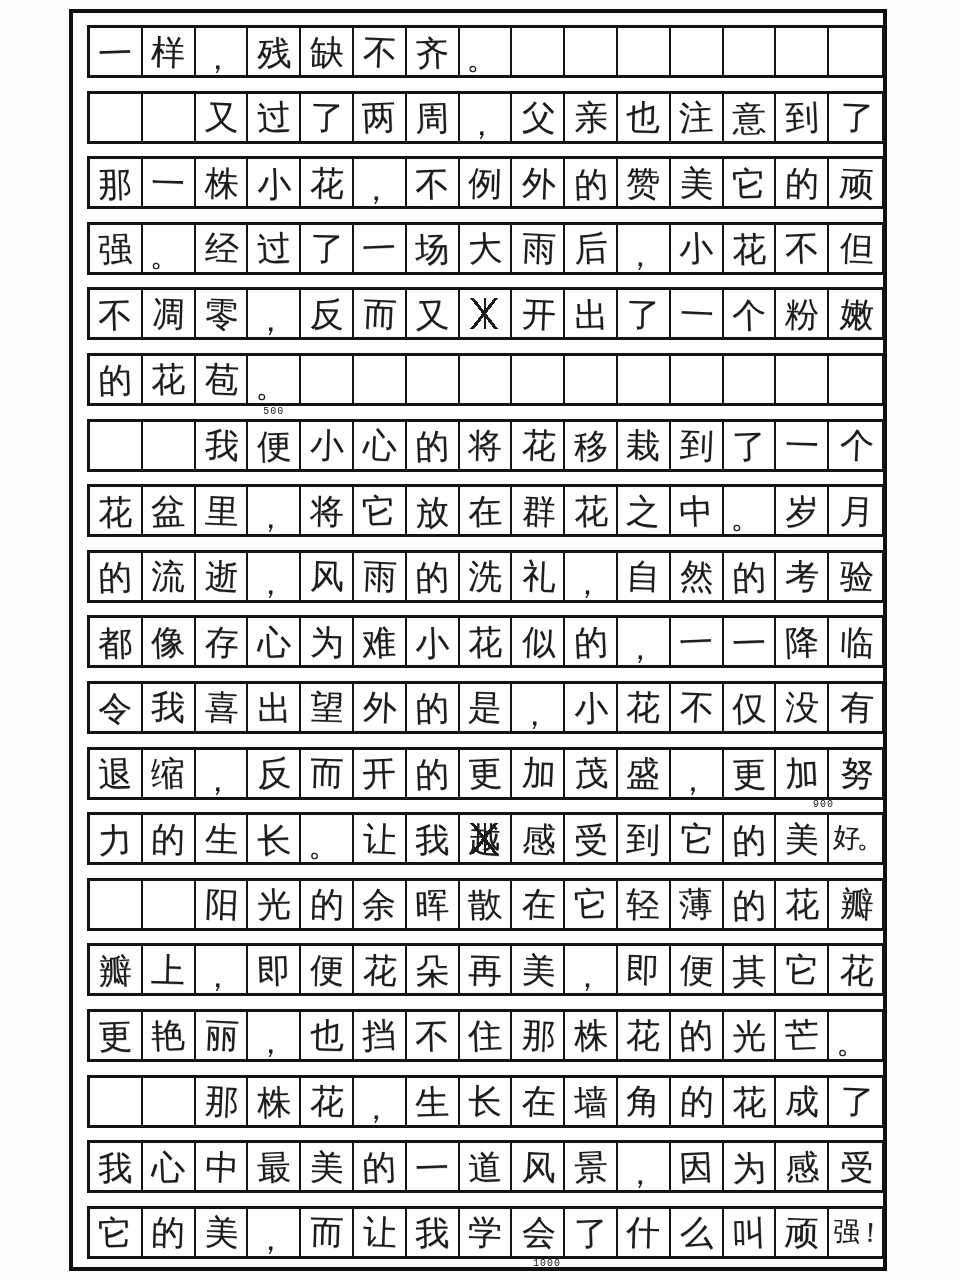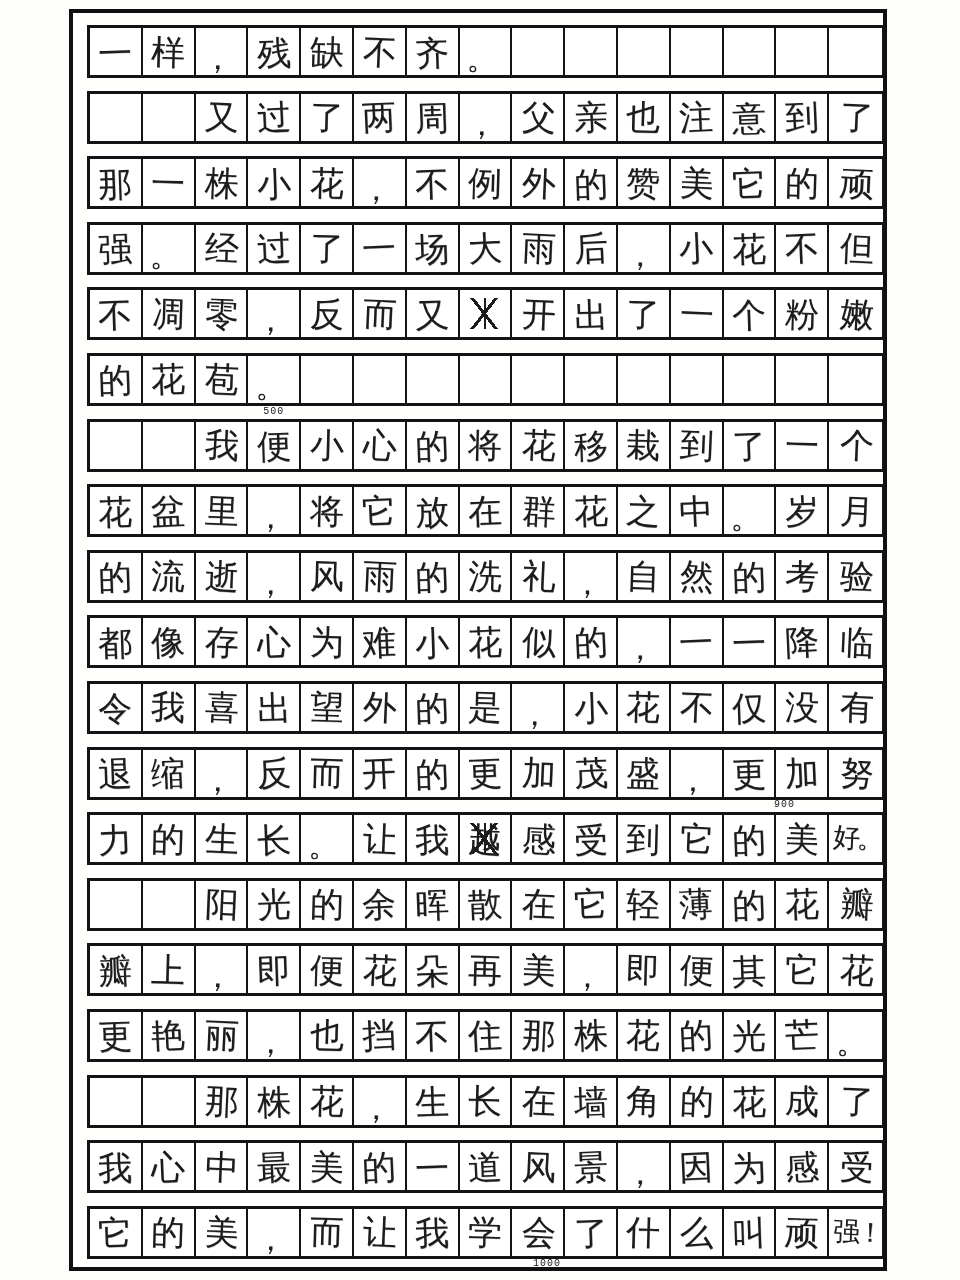--- a/index.html
+++ b/index.html
@@ -949,16 +949,16 @@
           <span class="hw">叫</span>
         </div>
         <div class="cell">
           <span class="hw">顽</span>
         </div>
         <div class="cell">
           <span class="hw pair">强！</span>
         </div>
       </div>
       <div class="marker" style="top: 381.6px; left: 176.2px;">500</div>
-      <div class="marker" style="top: 775.2px; left: 687px; text-align: right;">900</div>
+      <div class="marker" style="top: 775.2px; left: 726px; text-align: right;">900</div>
       <div class="marker" style="top: 1234.4px; left: 446px;">1000</div>
     </div>
 </div>
 
 </body></html>

